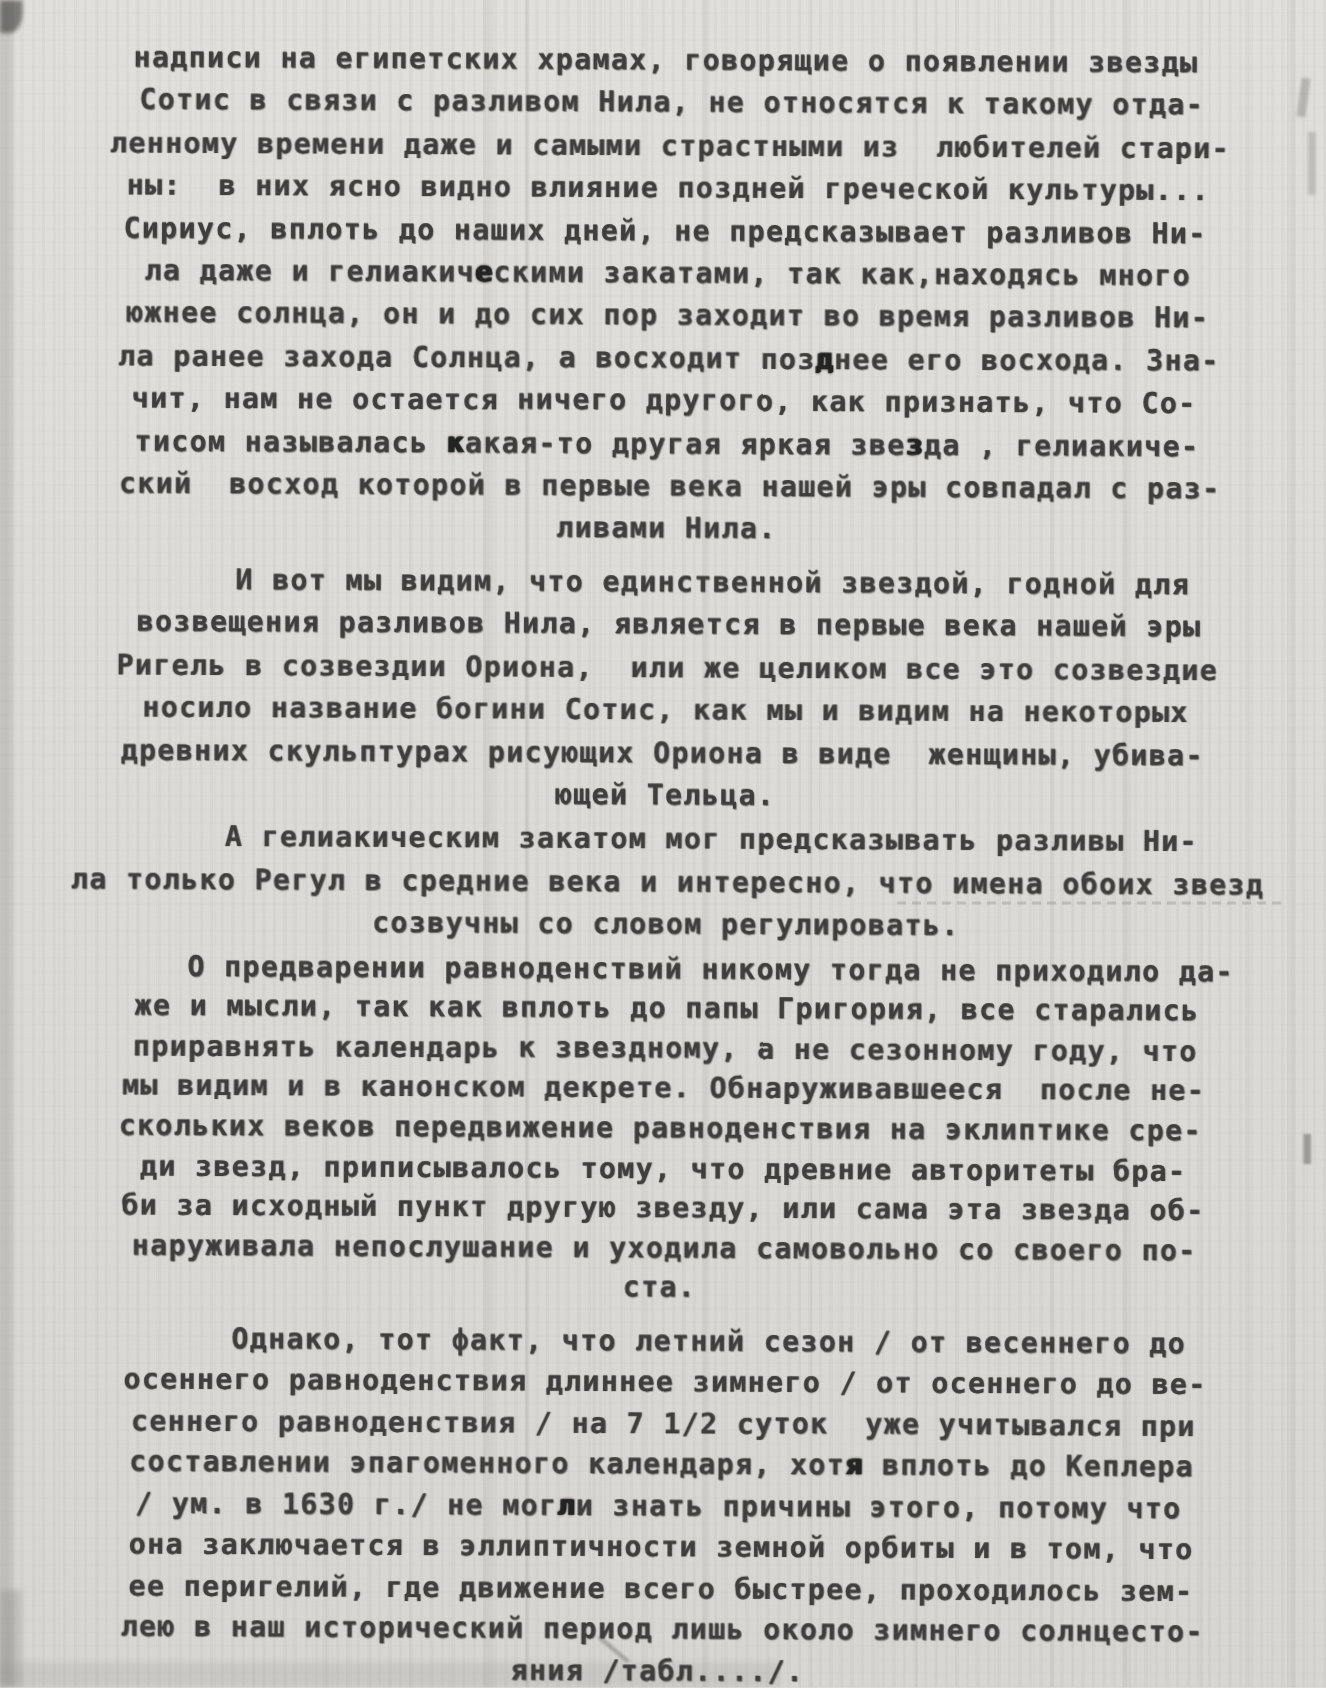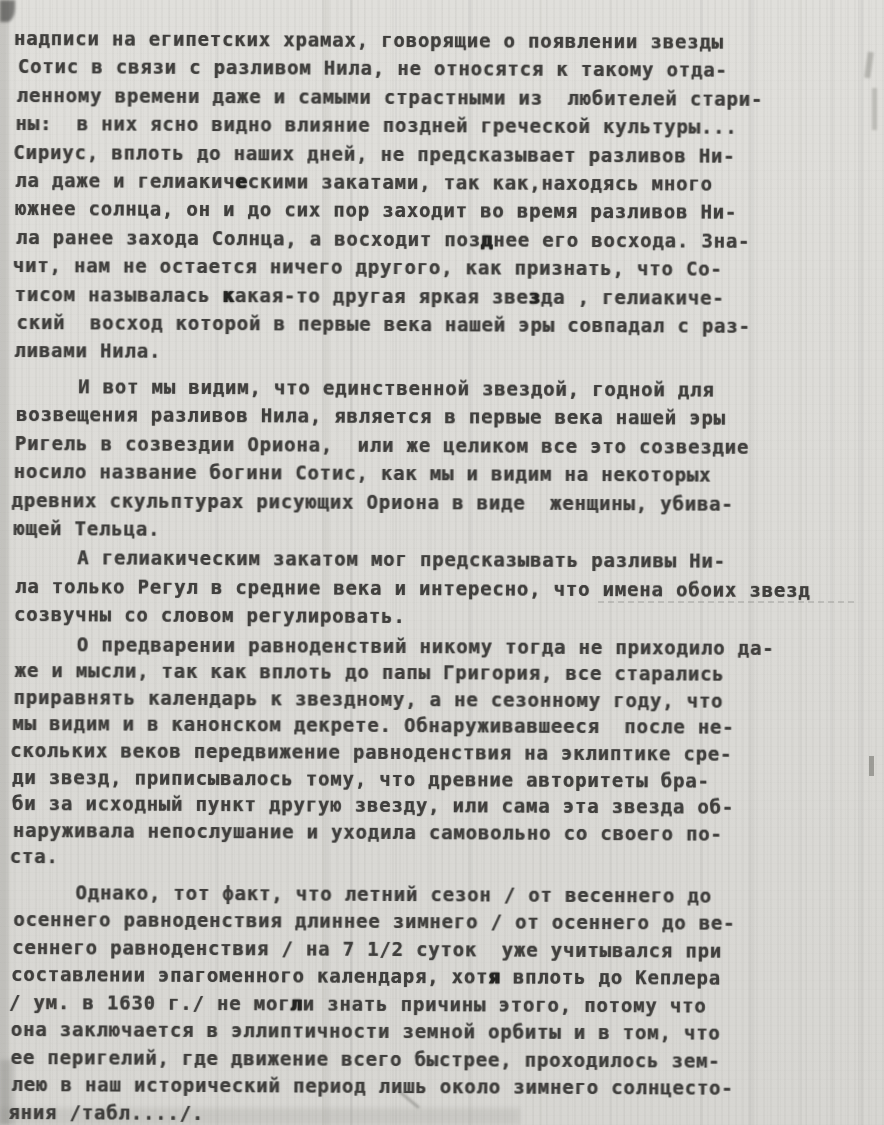--- a/index.html
+++ b/index.html
@@ -8,20 +8,21 @@
     font-family:"DejaVu Sans Mono","Liberation Mono",monospace;
     background:#dddcd8;
   }
   .page{
     position:absolute;inset:0;
     background:
       repeating-linear-gradient(90deg, rgba(120,120,114,0.055) 0 2px, rgba(0,0,0,0) 2px 7px),
       repeating-linear-gradient(90deg, rgba(140,140,134,0.045) 0 1px, rgba(0,0,0,0) 1px 13px),
       repeating-linear-gradient(0deg, rgba(150,150,144,0.03) 0 1px, rgba(0,0,0,0) 1px 9px),
       linear-gradient(180deg,#e0dfdb 0%,#dbdad6 55%,#d7d6d2 100%);
+    text-align: center;
   }
   .streak{position:absolute;top:0;bottom:0;background:#6b6b66;pointer-events:none;}
   .smudge{position:absolute;pointer-events:none;}
   .text-block{
     position:absolute;left:16px;top:24px;width:860px;
     transform:rotate(0.3deg);transform-origin:0 0;
     color:#3f3e3c;font-size:19px;font-weight:bold;letter-spacing:0.8px;
     text-shadow:0.4px 0.4px 0.7px rgba(35,35,33,0.55), -0.2px 0 0.5px rgba(55,55,52,0.35);
     filter:blur(0.22px);
   }

